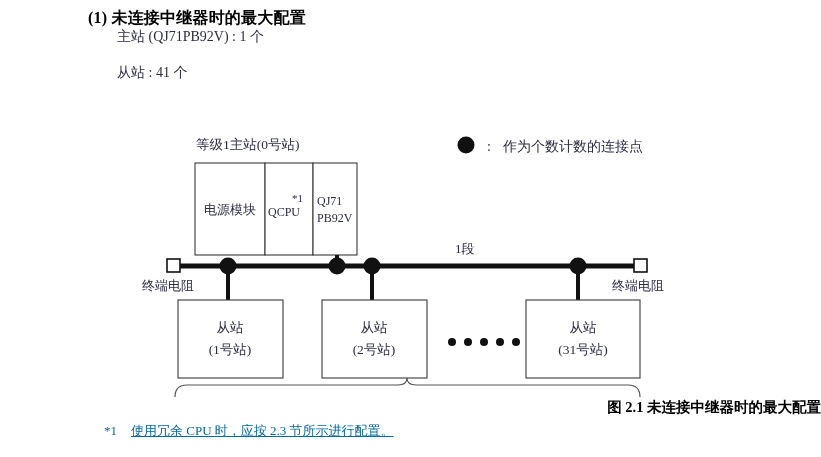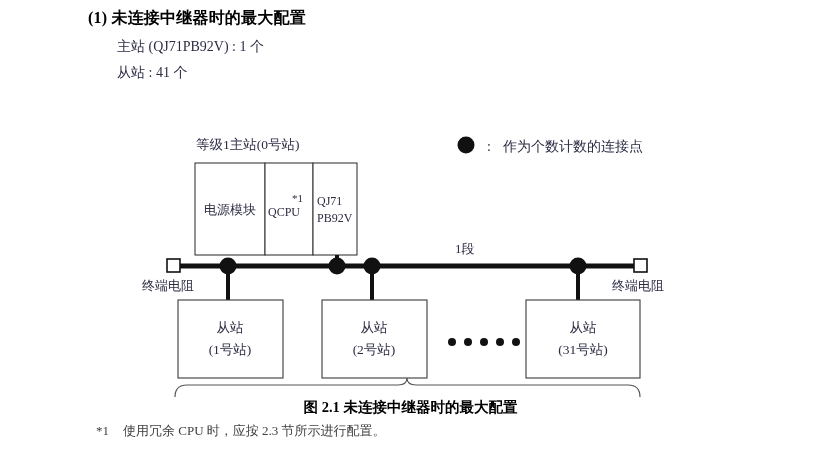--- a/index.html
+++ b/index.html
@@ -31,21 +31,21 @@
     letter-spacing: 0.2px;
     white-space: nowrap;
   }
   .spec-line {
     position: absolute;
     left: 117px;
     font-size: 14px;
     color: #2b2b44;
     white-space: nowrap;
   }
-  .spec-line.l1 { top: 38px; }
+  .spec-line.l1 { top: 28px; }
   .spec-line.l2 { top: 64px; }
 
   
   #diagram {
     position: absolute;
     left: 0;
     top: 110px;
     width: 821px;
     height: 290px;
   }
@@ -79,33 +79,34 @@
     stroke: #555555;
     stroke-width: 1.2;
   }
 
   
   .caption {
     position: absolute;
     top: 398px;
     left: 0;
     width: 821px;
-    text-align: center;
+    text-align: right;
     font-size: 14.5px;
     font-weight: bold;
     color: #000000;
     white-space: nowrap;
   }
   .footnote {
     position: absolute;
     top: 422px;
-    left: 96px;
+    left: 104px;
     font-size: 13px;
-    color: #404040;
-    white-space: nowrap;
+    color: #0369a1;
+    white-space: nowrap;
+    text-decoration: underline;
   }
   .footnote .fn-mark {
     display: inline-block;
     margin-right: 14px;
   }
 </style>
 </head>
 <body>
 
 <div class="page">

